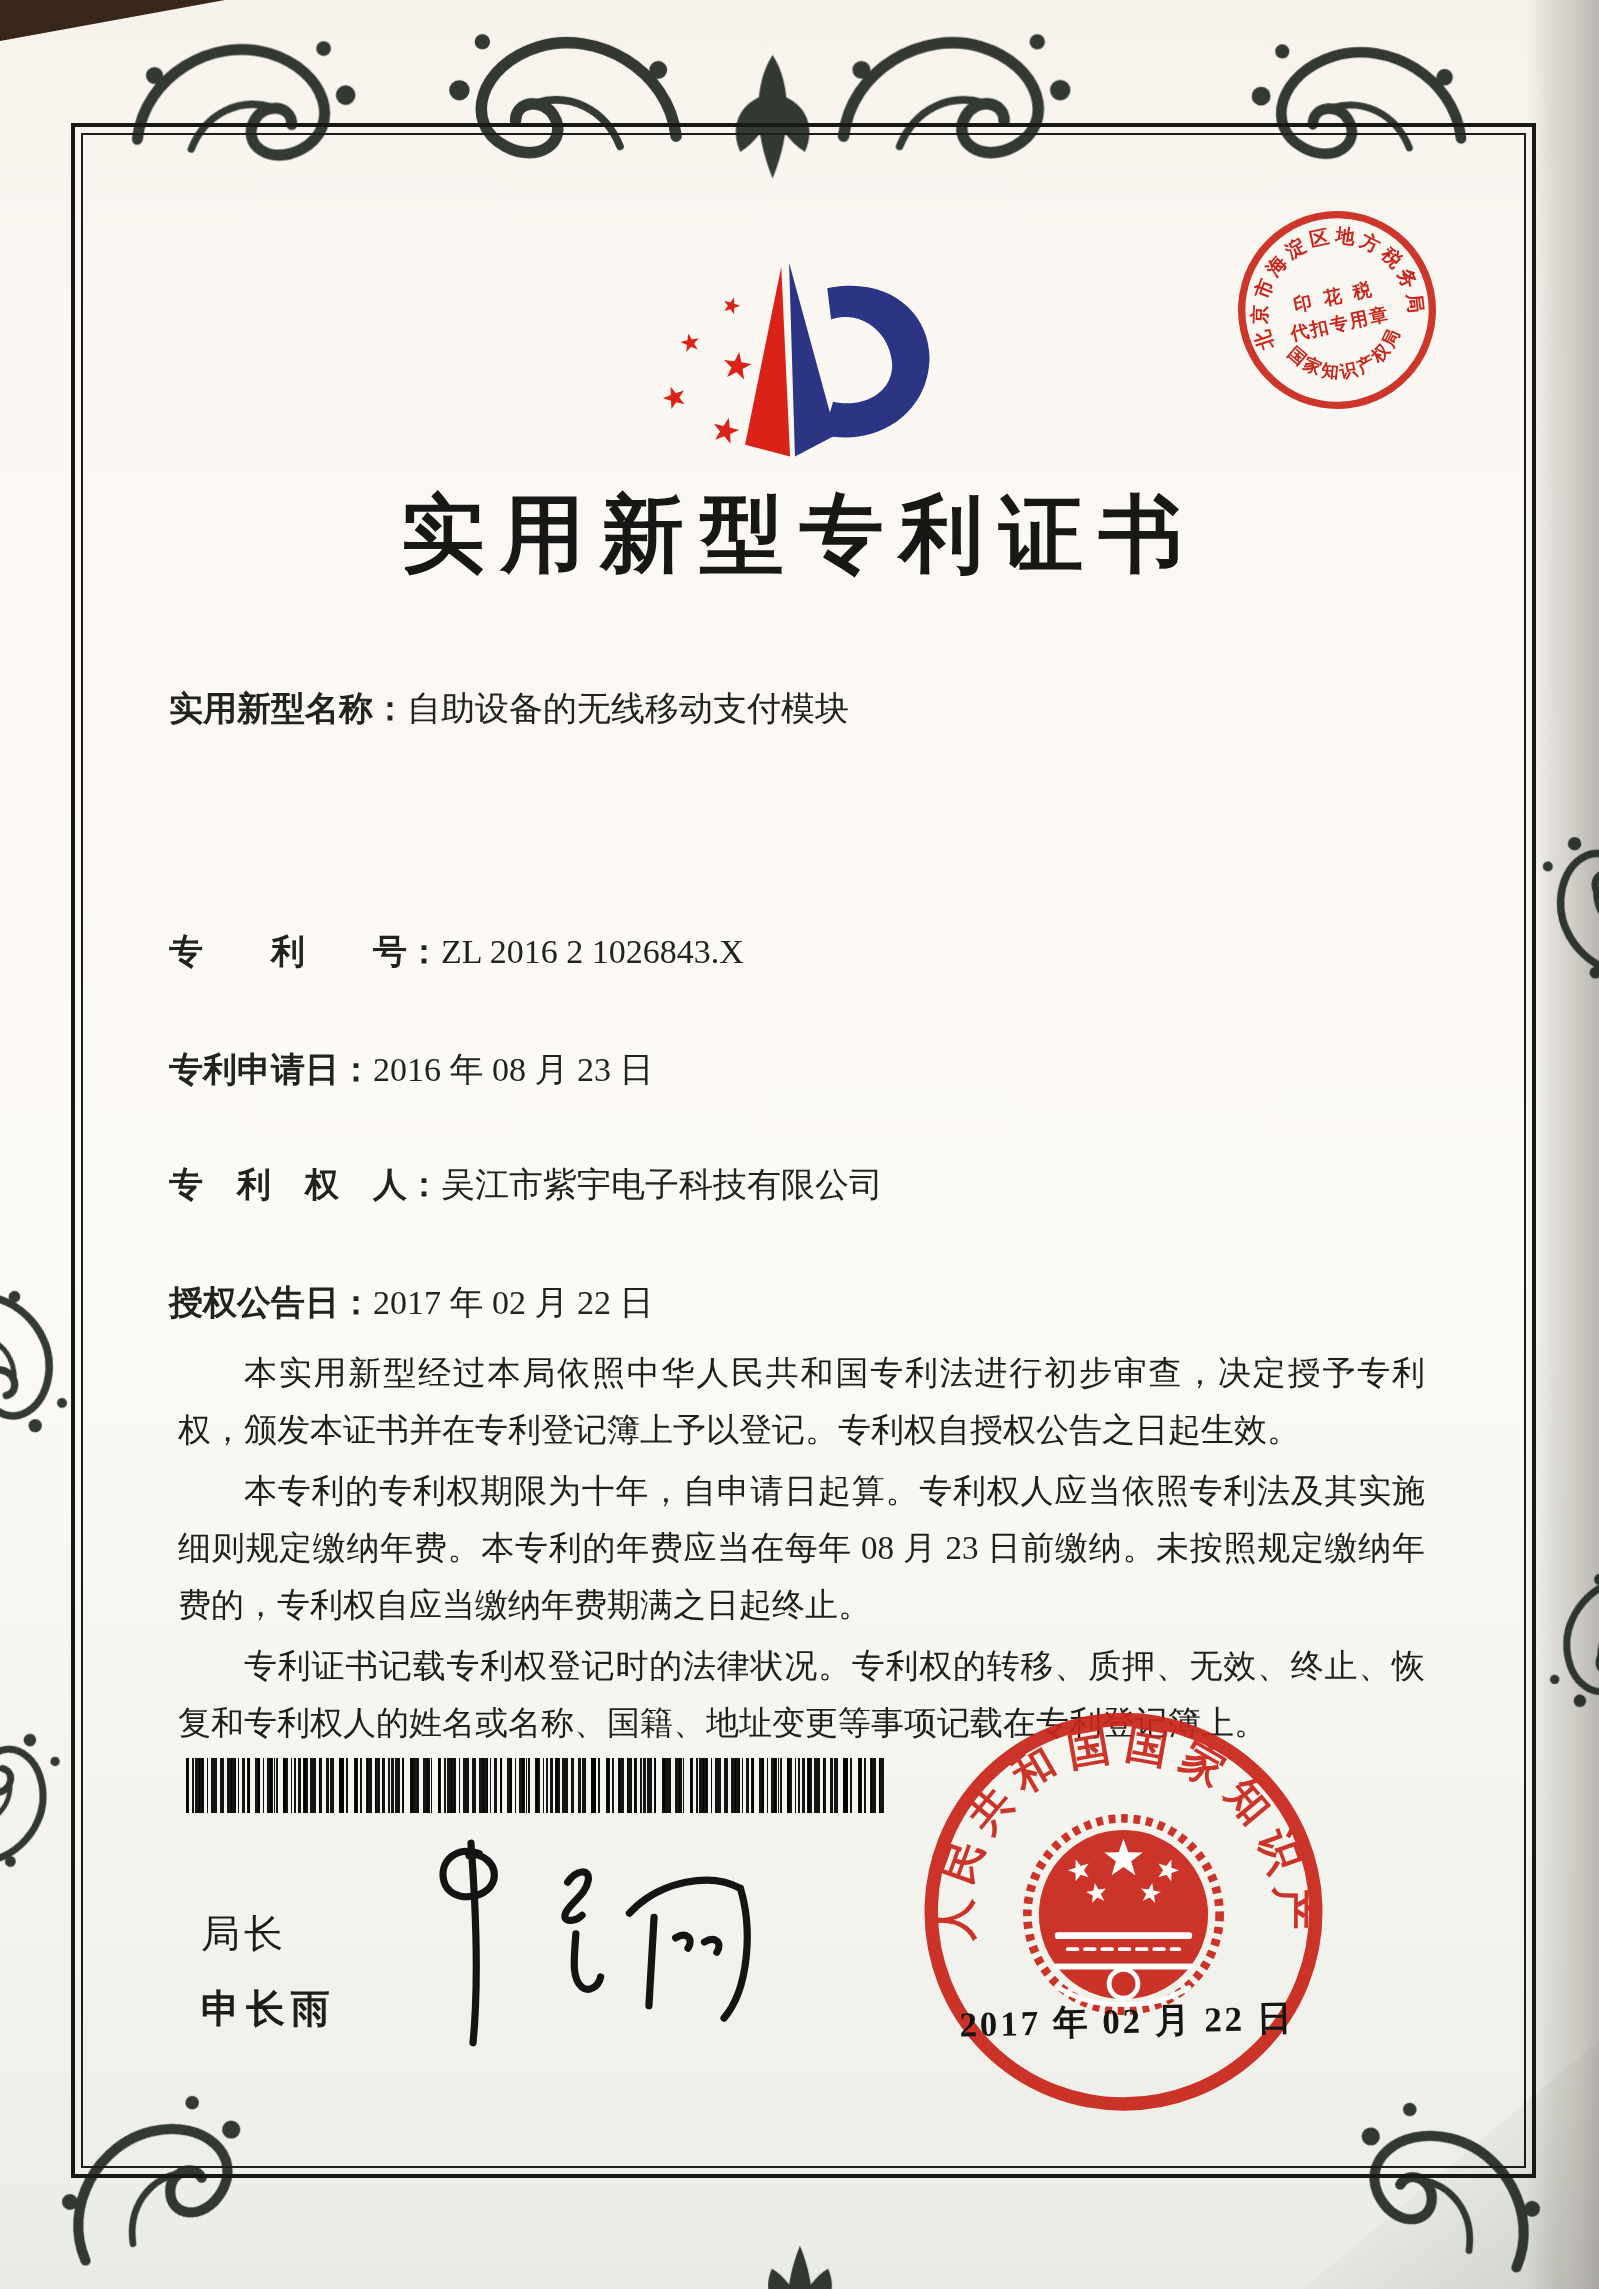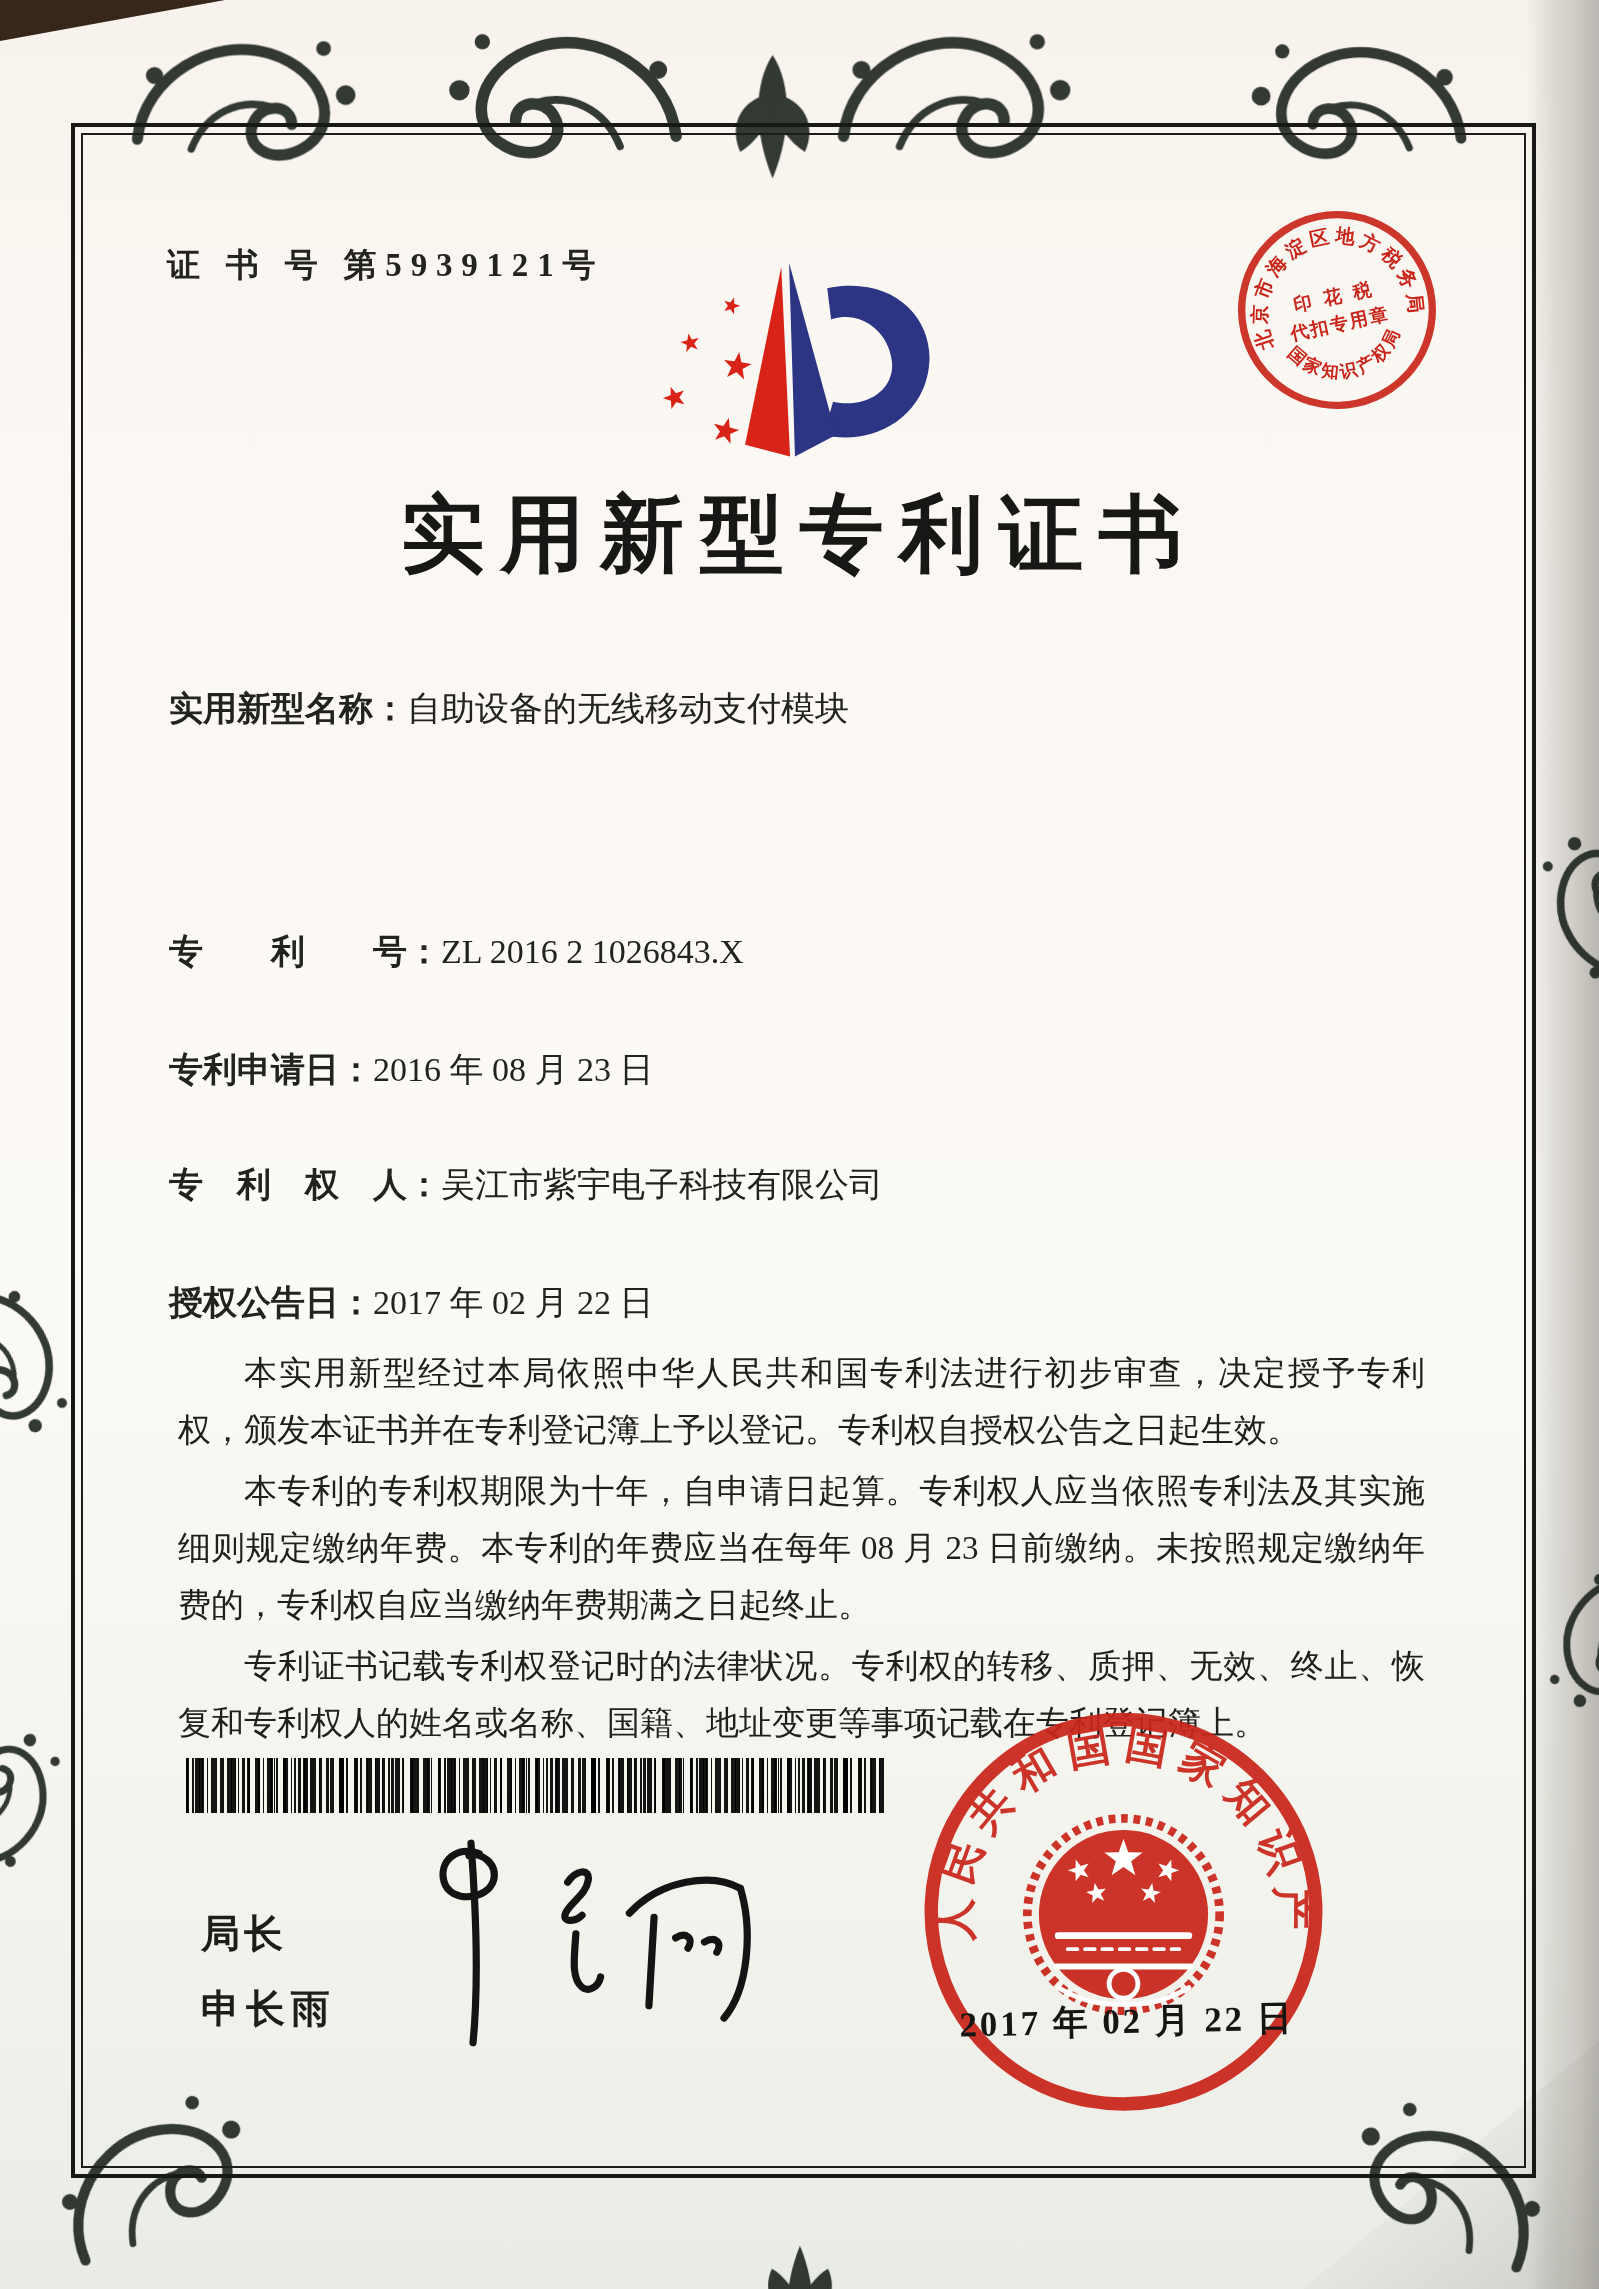--- a/index.html
+++ b/index.html
@@ -60,21 +60,21 @@
   .paras p{margin:0 0 3.9px 0;text-indent:2em;}
   .barcode{
     position:absolute;left:186px;top:1758px;width:698px;height:55px;
     background:
       repeating-linear-gradient(90deg,#141414 0 2.9px,transparent 2.9px 5.9px,#141414 5.9px 7.8px,transparent 7.8px 12.7px,#141414 12.7px 17.6px,transparent 17.6px 20.6px,#141414 20.6px 21.6px,transparent 21.6px 28px),
       repeating-linear-gradient(90deg,#141414 0 2px,transparent 2px 8.8px,#141414 8.8px 13.7px,transparent 13.7px 15.7px,#141414 15.7px 16.7px,transparent 16.7px 25.5px,#141414 25.5px 28px,transparent 28px 36px);
     background-blend-mode:multiply;
   }
   .official-title{
     position:absolute;left:201px;top:1907px;
-    font-size:39px;color:#1d1d1a;letter-spacing:3.9px;font-weight:700;
+    font-size:39px;color:#1d1d1a;letter-spacing:3.9px;font-weight:400;
     font-family:"Liberation Sans","DejaVu Sans",sans-serif;
   }
   .official-name{
     position:absolute;left:201px;top:1982px;
     font-size:39px;color:#1d1d1a;letter-spacing:5.9px;font-weight:600;
     font-family:"Liberation Sans","DejaVu Sans",sans-serif;
   }
   .signature{position:absolute;left:384px;top:1835px;width:392px;height:216px;}
   .big-seal{position:absolute;left:912px;top:1705px;width:423px;height:423px;}
   .seal-date{
@@ -128,21 +128,20 @@
       <use href="#fl" transform="translate(24,2215) rotate(-30) scale(1.15)"></use>
       <use href="#fl" transform="translate(1610,2222) rotate(30) scale(-1.15,1.15)"></use>
       <use href="#fl" transform="translate(600,2326) scale(0.8)"></use>
       <use href="#fl" transform="translate(1032,2326) scale(-0.8,0.8)"></use>
       <use href="#fleuron" transform="translate(816,2400) rotate(180) scale(1.3)"></use>
     </g>
   </svg>
 
   <div class="frame"></div>
 
-  <div class="certno">证 书 号 第5939121号</div>
 
   <svg class="logo" viewBox="0 0 322 228">
     <defs>
       <path id="star" d="M0,-10 L2.35,-3.24 L9.51,-3.09 L3.8,1.24 L5.88,8.09 L0,4 L-5.88,8.09 L-3.8,1.24 L-9.51,-3.09 L-2.35,-3.24 Z"></path>
     </defs>
 
     <path d="M196,36 C262,22 306,66 300,116 C294,170 240,198 192,186 L202,152 C238,160 266,138 262,110 C258,78 228,58 200,68 Z" fill="#2c3484"></path>
 
     <path d="M149,14 L158,208 L112,196 Z" fill="#d92318"></path>
     <path d="M157,10 L205,186 L163,208 Z" fill="#2c3484"></path>

